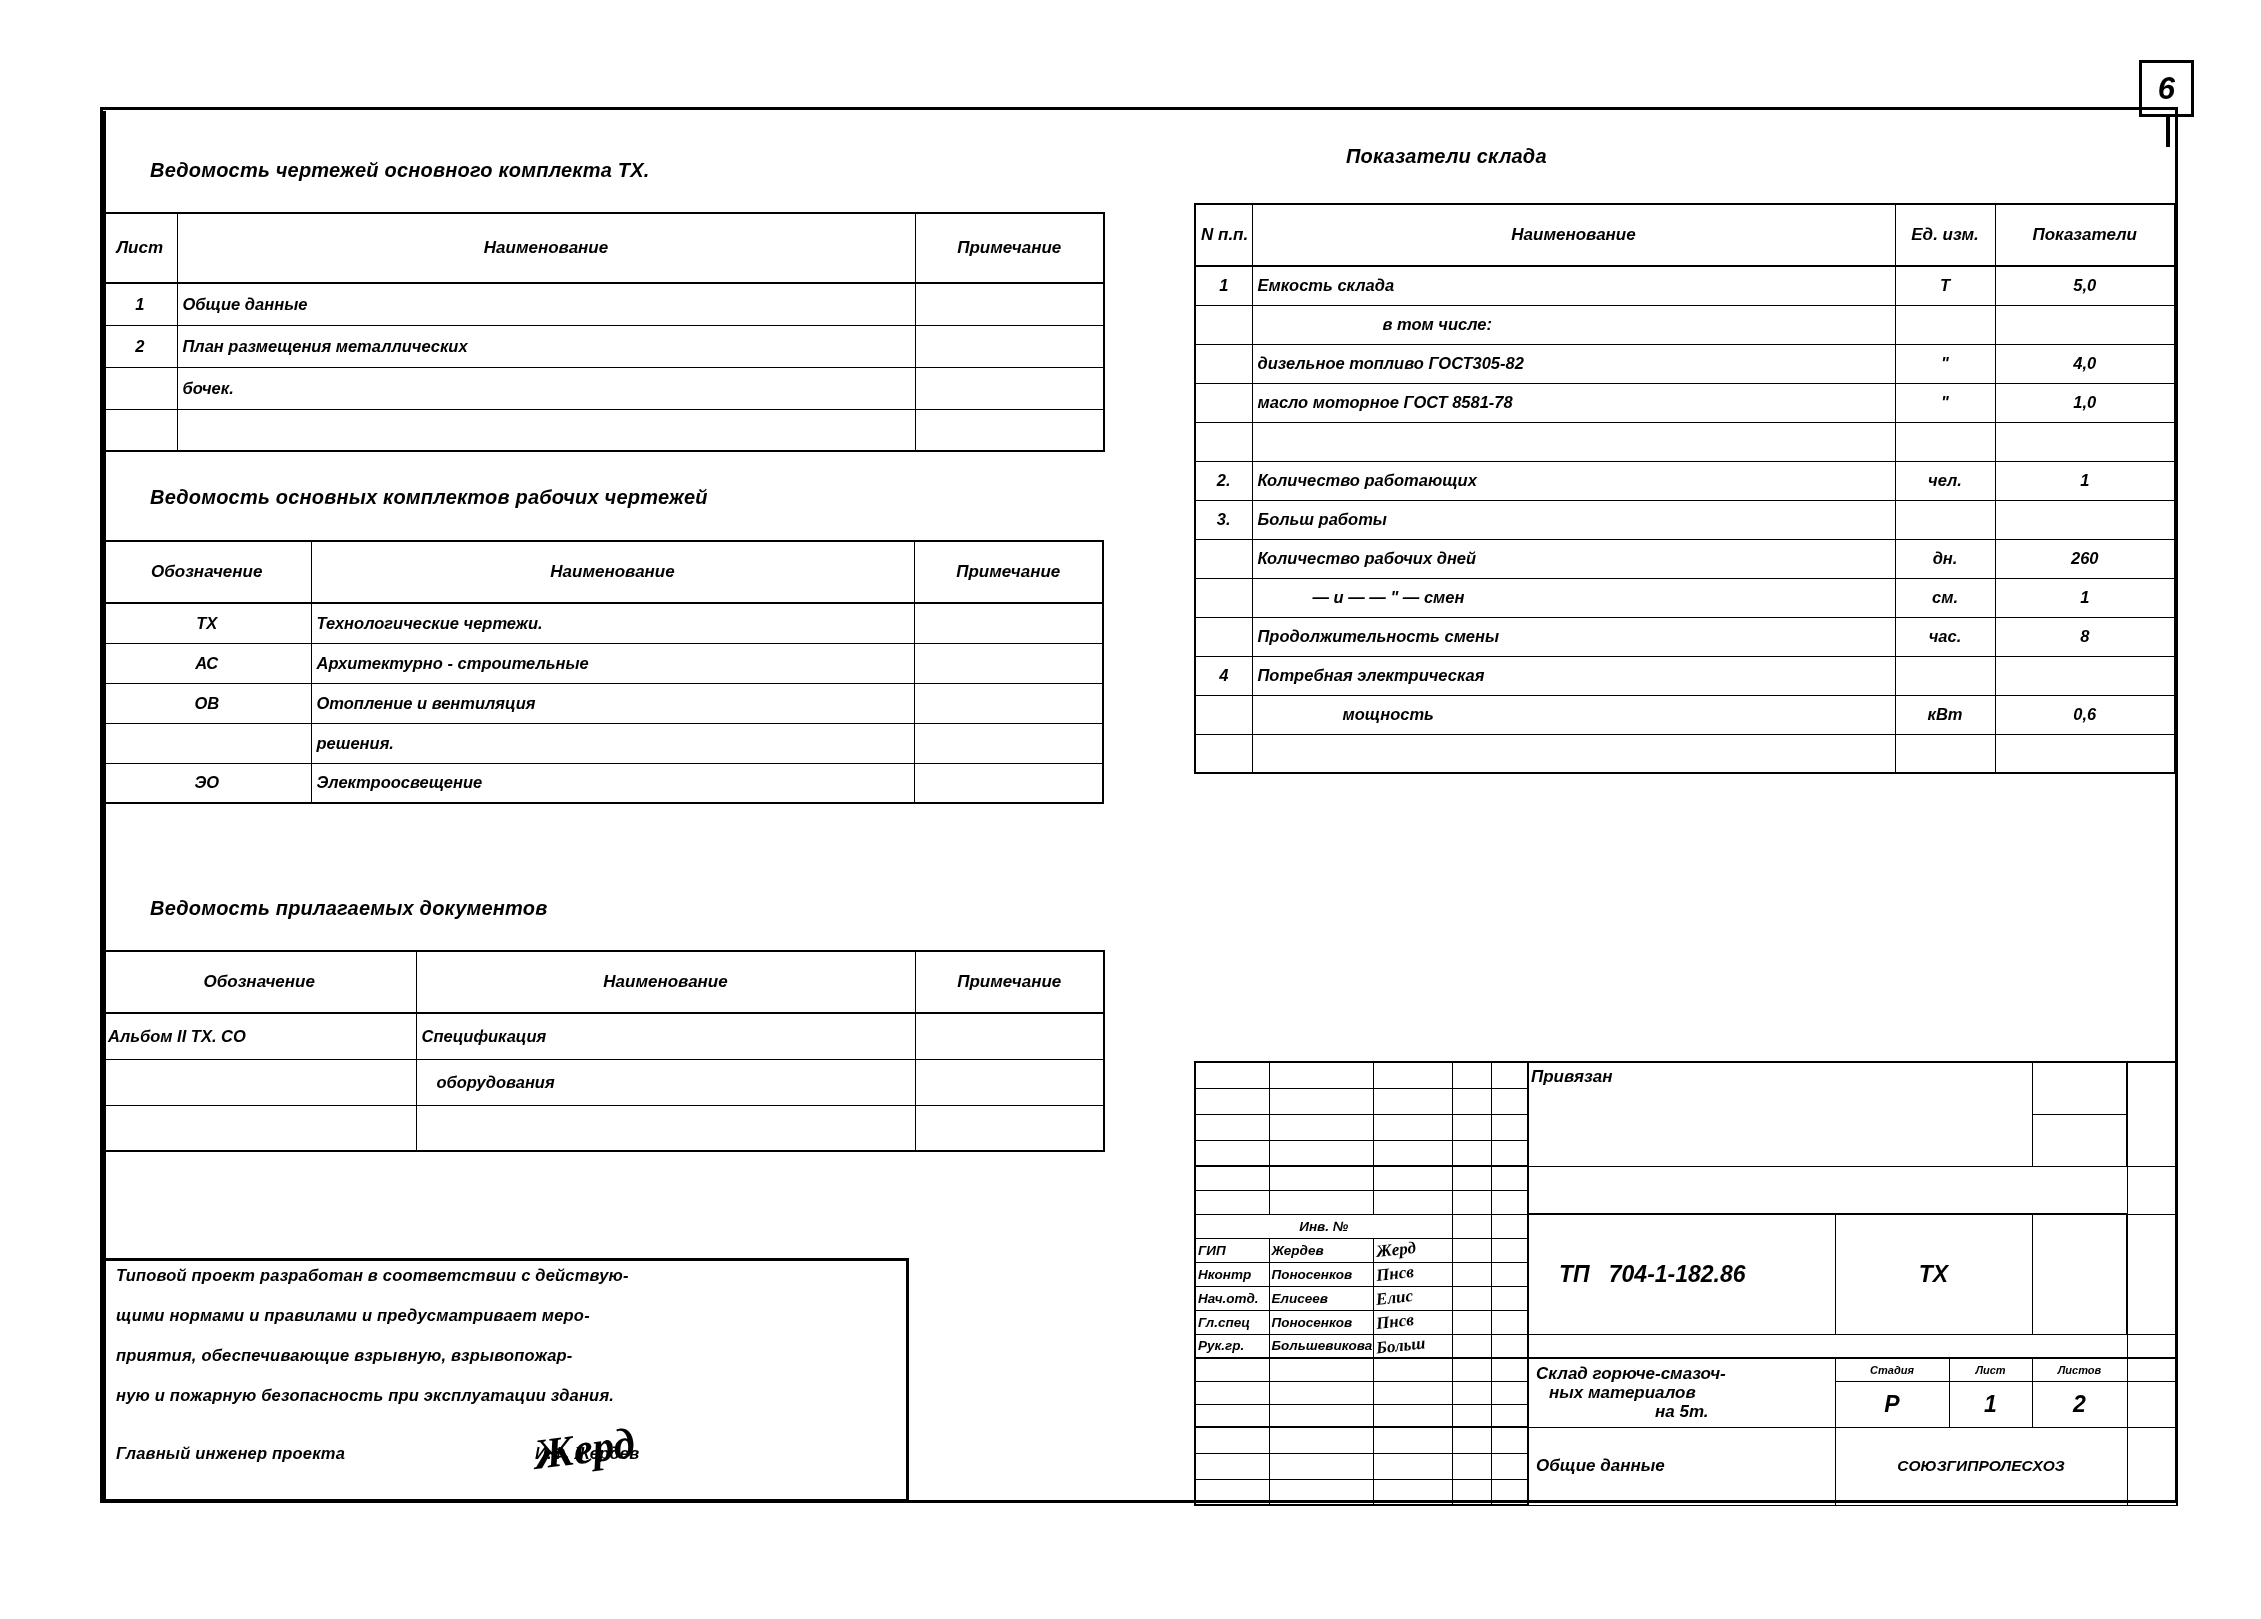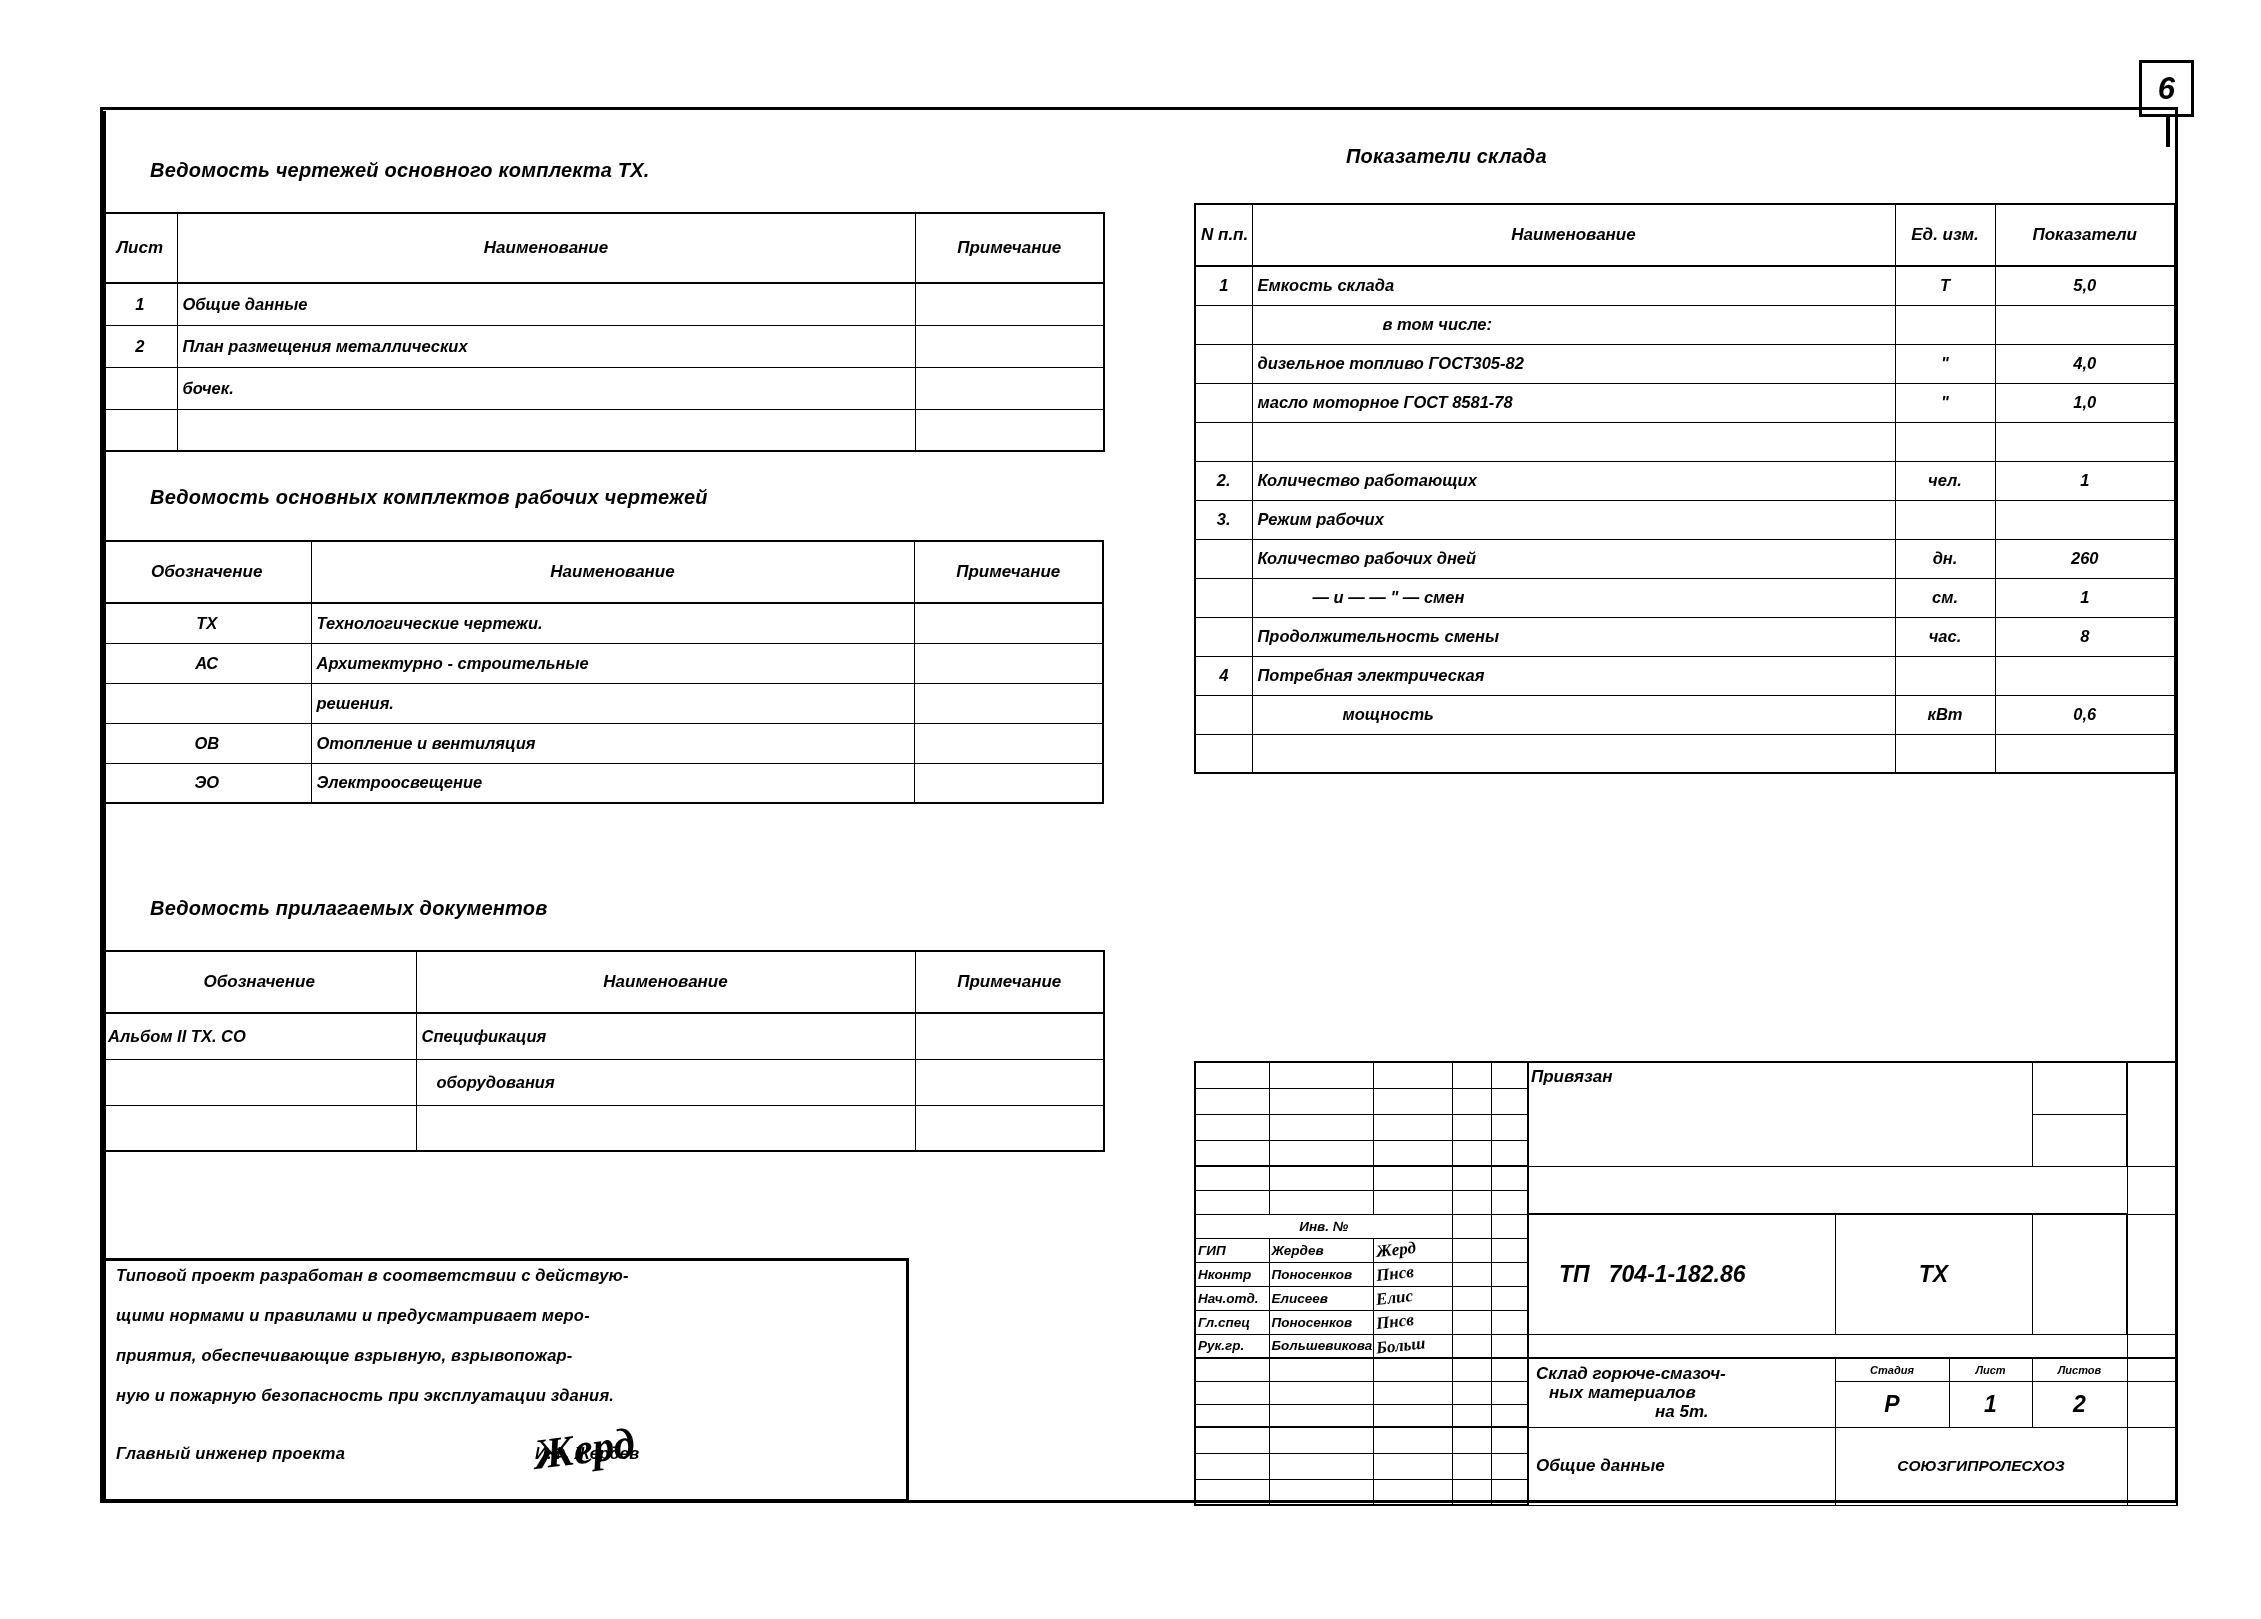--- a/index.html
+++ b/index.html
@@ -168,27 +168,27 @@
       <td class="c">ТХ</td>
       <td class="l">Технологические   чертежи.</td>
       <td class="c"></td>
     </tr>
     <tr class="thickbot" style="height:40px;">
       <td class="c">АС</td>
       <td class="l">Архитектурно - строительные</td>
       <td class="c"></td>
     </tr>
     <tr class="thickbot" style="height:40px;">
-      <td class="c"></td>
-      <td class="l">решения.</td>
-      <td class="c"></td>
-    </tr>
-    <tr class="thickbot" style="height:40px;">
       <td class="c">ОВ</td>
       <td class="l">Отопление и вентиляция</td>
+      <td class="c"></td>
+    </tr>
+    <tr class="thickbot" style="height:40px;">
+      <td class="c"></td>
+      <td class="l">решения.</td>
       <td class="c"></td>
     </tr>
     <tr style="height:40px;">
       <td class="c">ЭО</td>
       <td class="l">Электроосвещение</td>
       <td class="c"></td>
     </tr>
   </tbody>
 </table>
 
@@ -274,21 +274,21 @@
       <td class="c"></td>
     </tr>
     <tr class="thickbot" style="height:39px;">
       <td class="c">2.</td>
       <td class="l">Количество   работающих</td>
       <td class="c">чел.</td>
       <td class="c">1</td>
     </tr>
     <tr class="thickbot" style="height:39px;">
       <td class="c">3.</td>
-      <td class="l">Режим  рабочих</td>
+      <td class="l">Больш  работы</td>
       <td class="c"></td>
       <td class="c"></td>
     </tr>
     <tr class="thickbot" style="height:39px;">
       <td class="c"></td>
       <td class="l">Количество рабочих дней</td>
       <td class="c">дн.</td>
       <td class="c">260</td>
     </tr>
     <tr class="thickbot" style="height:39px;">

